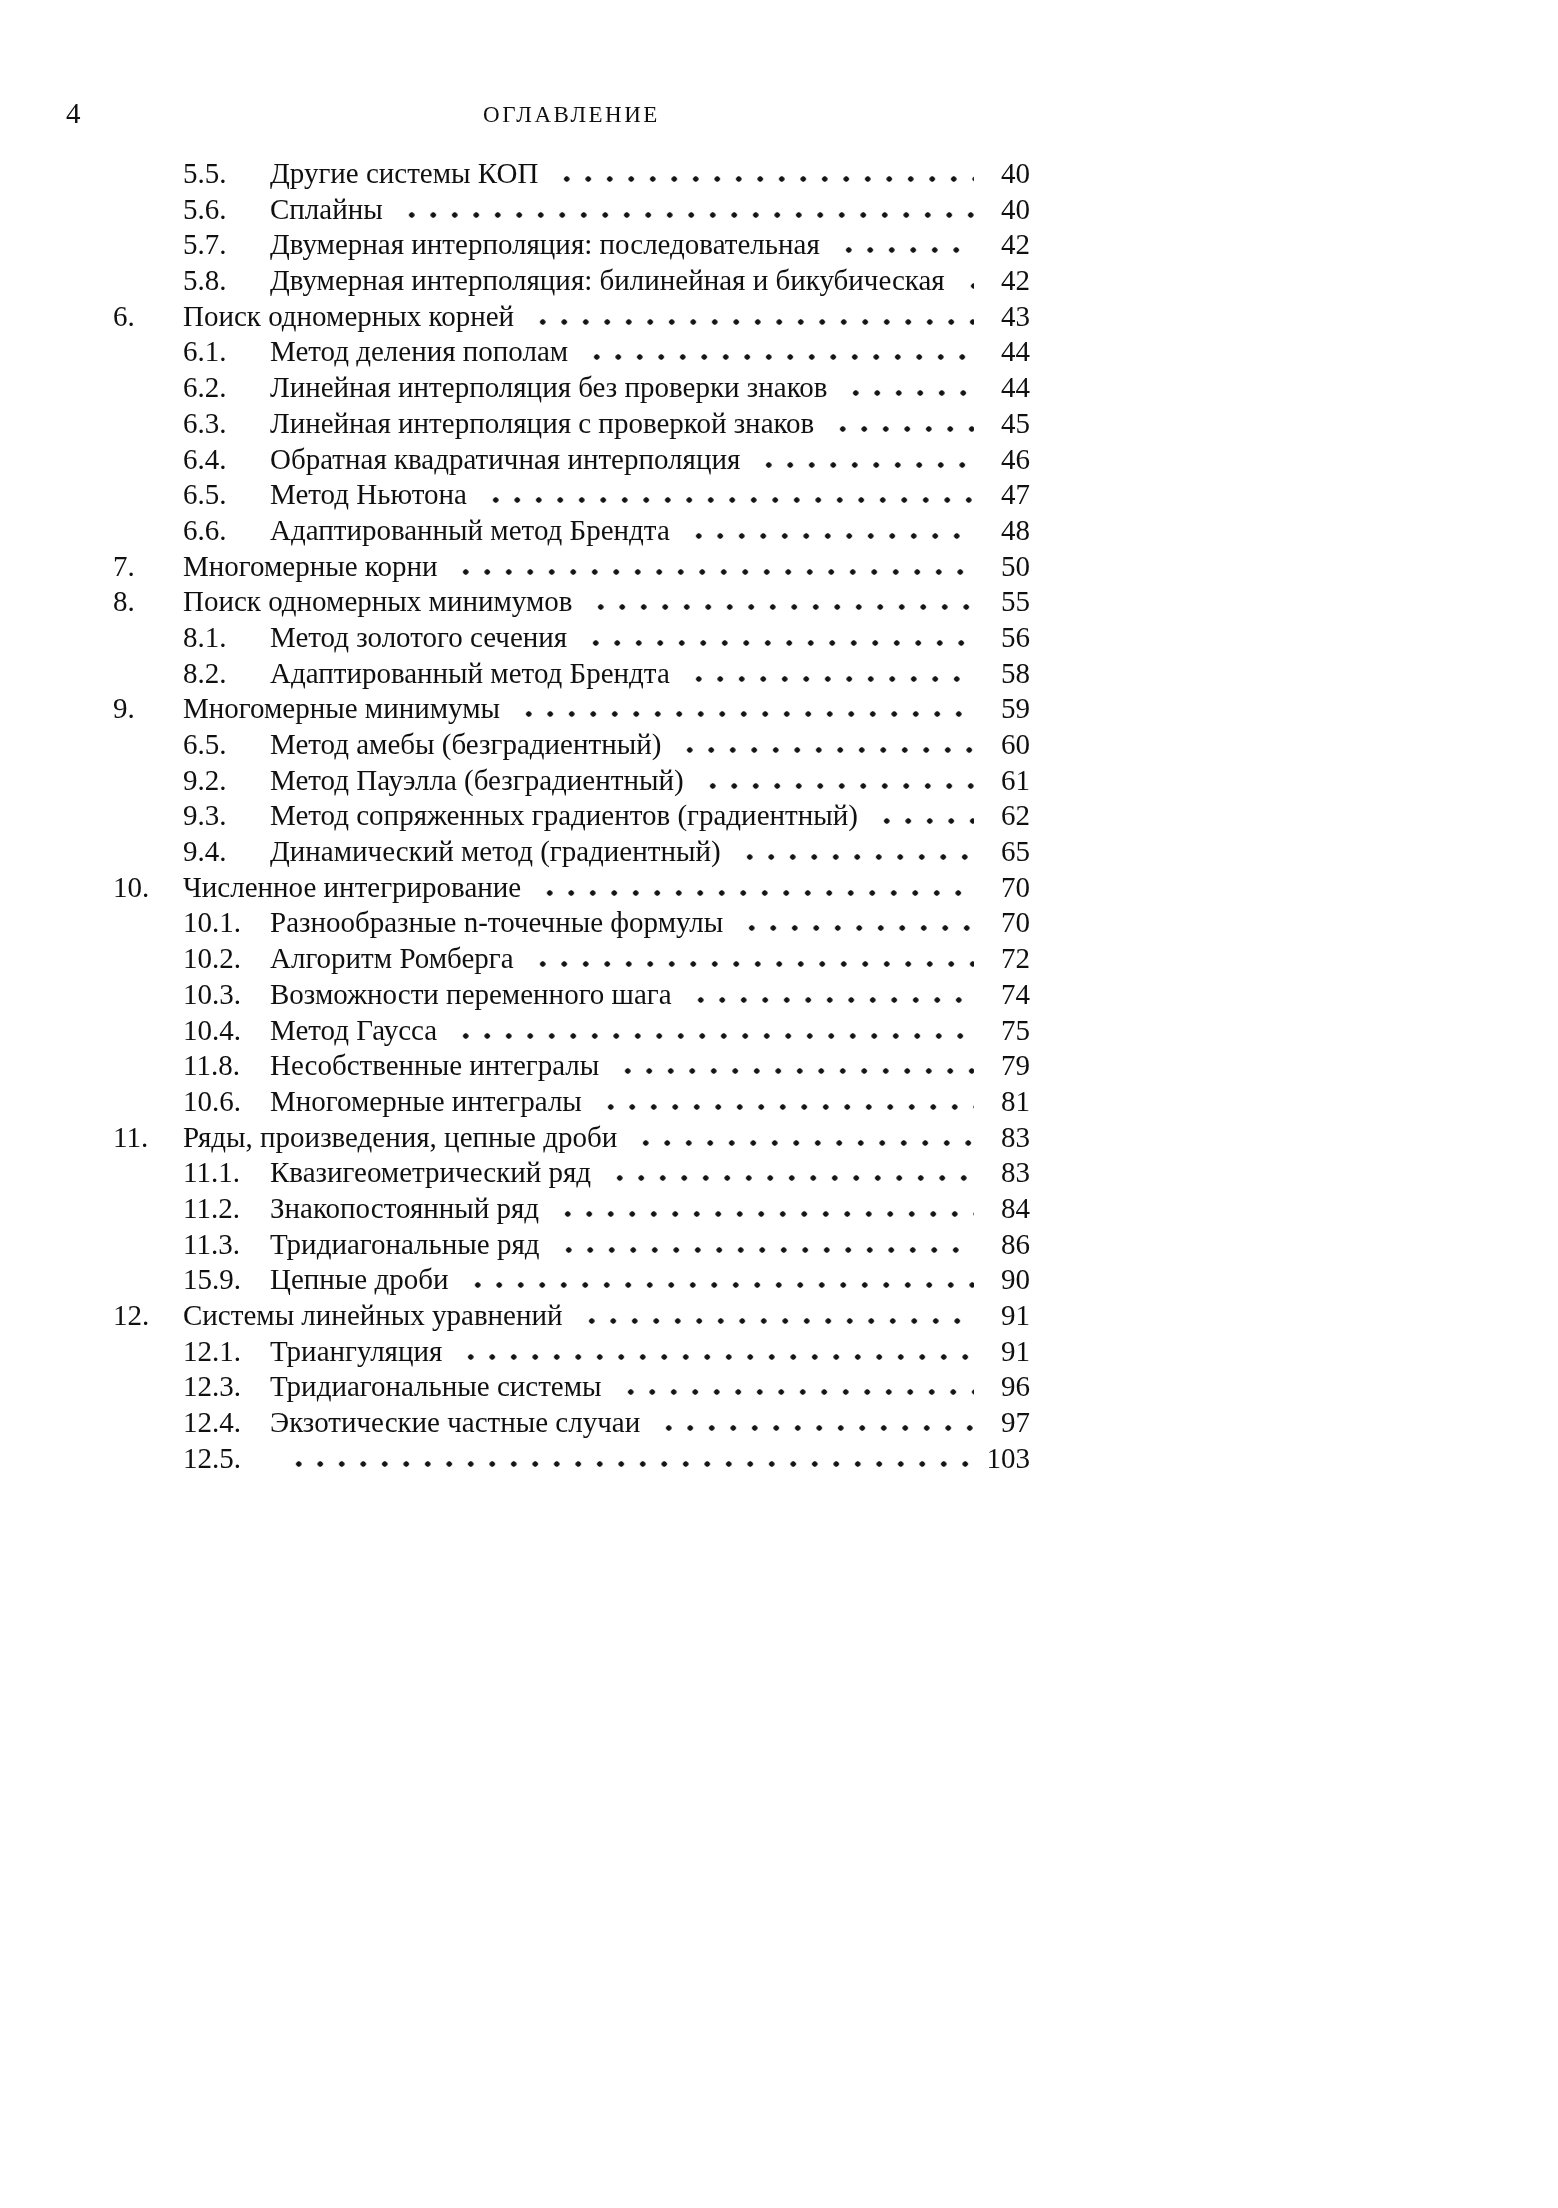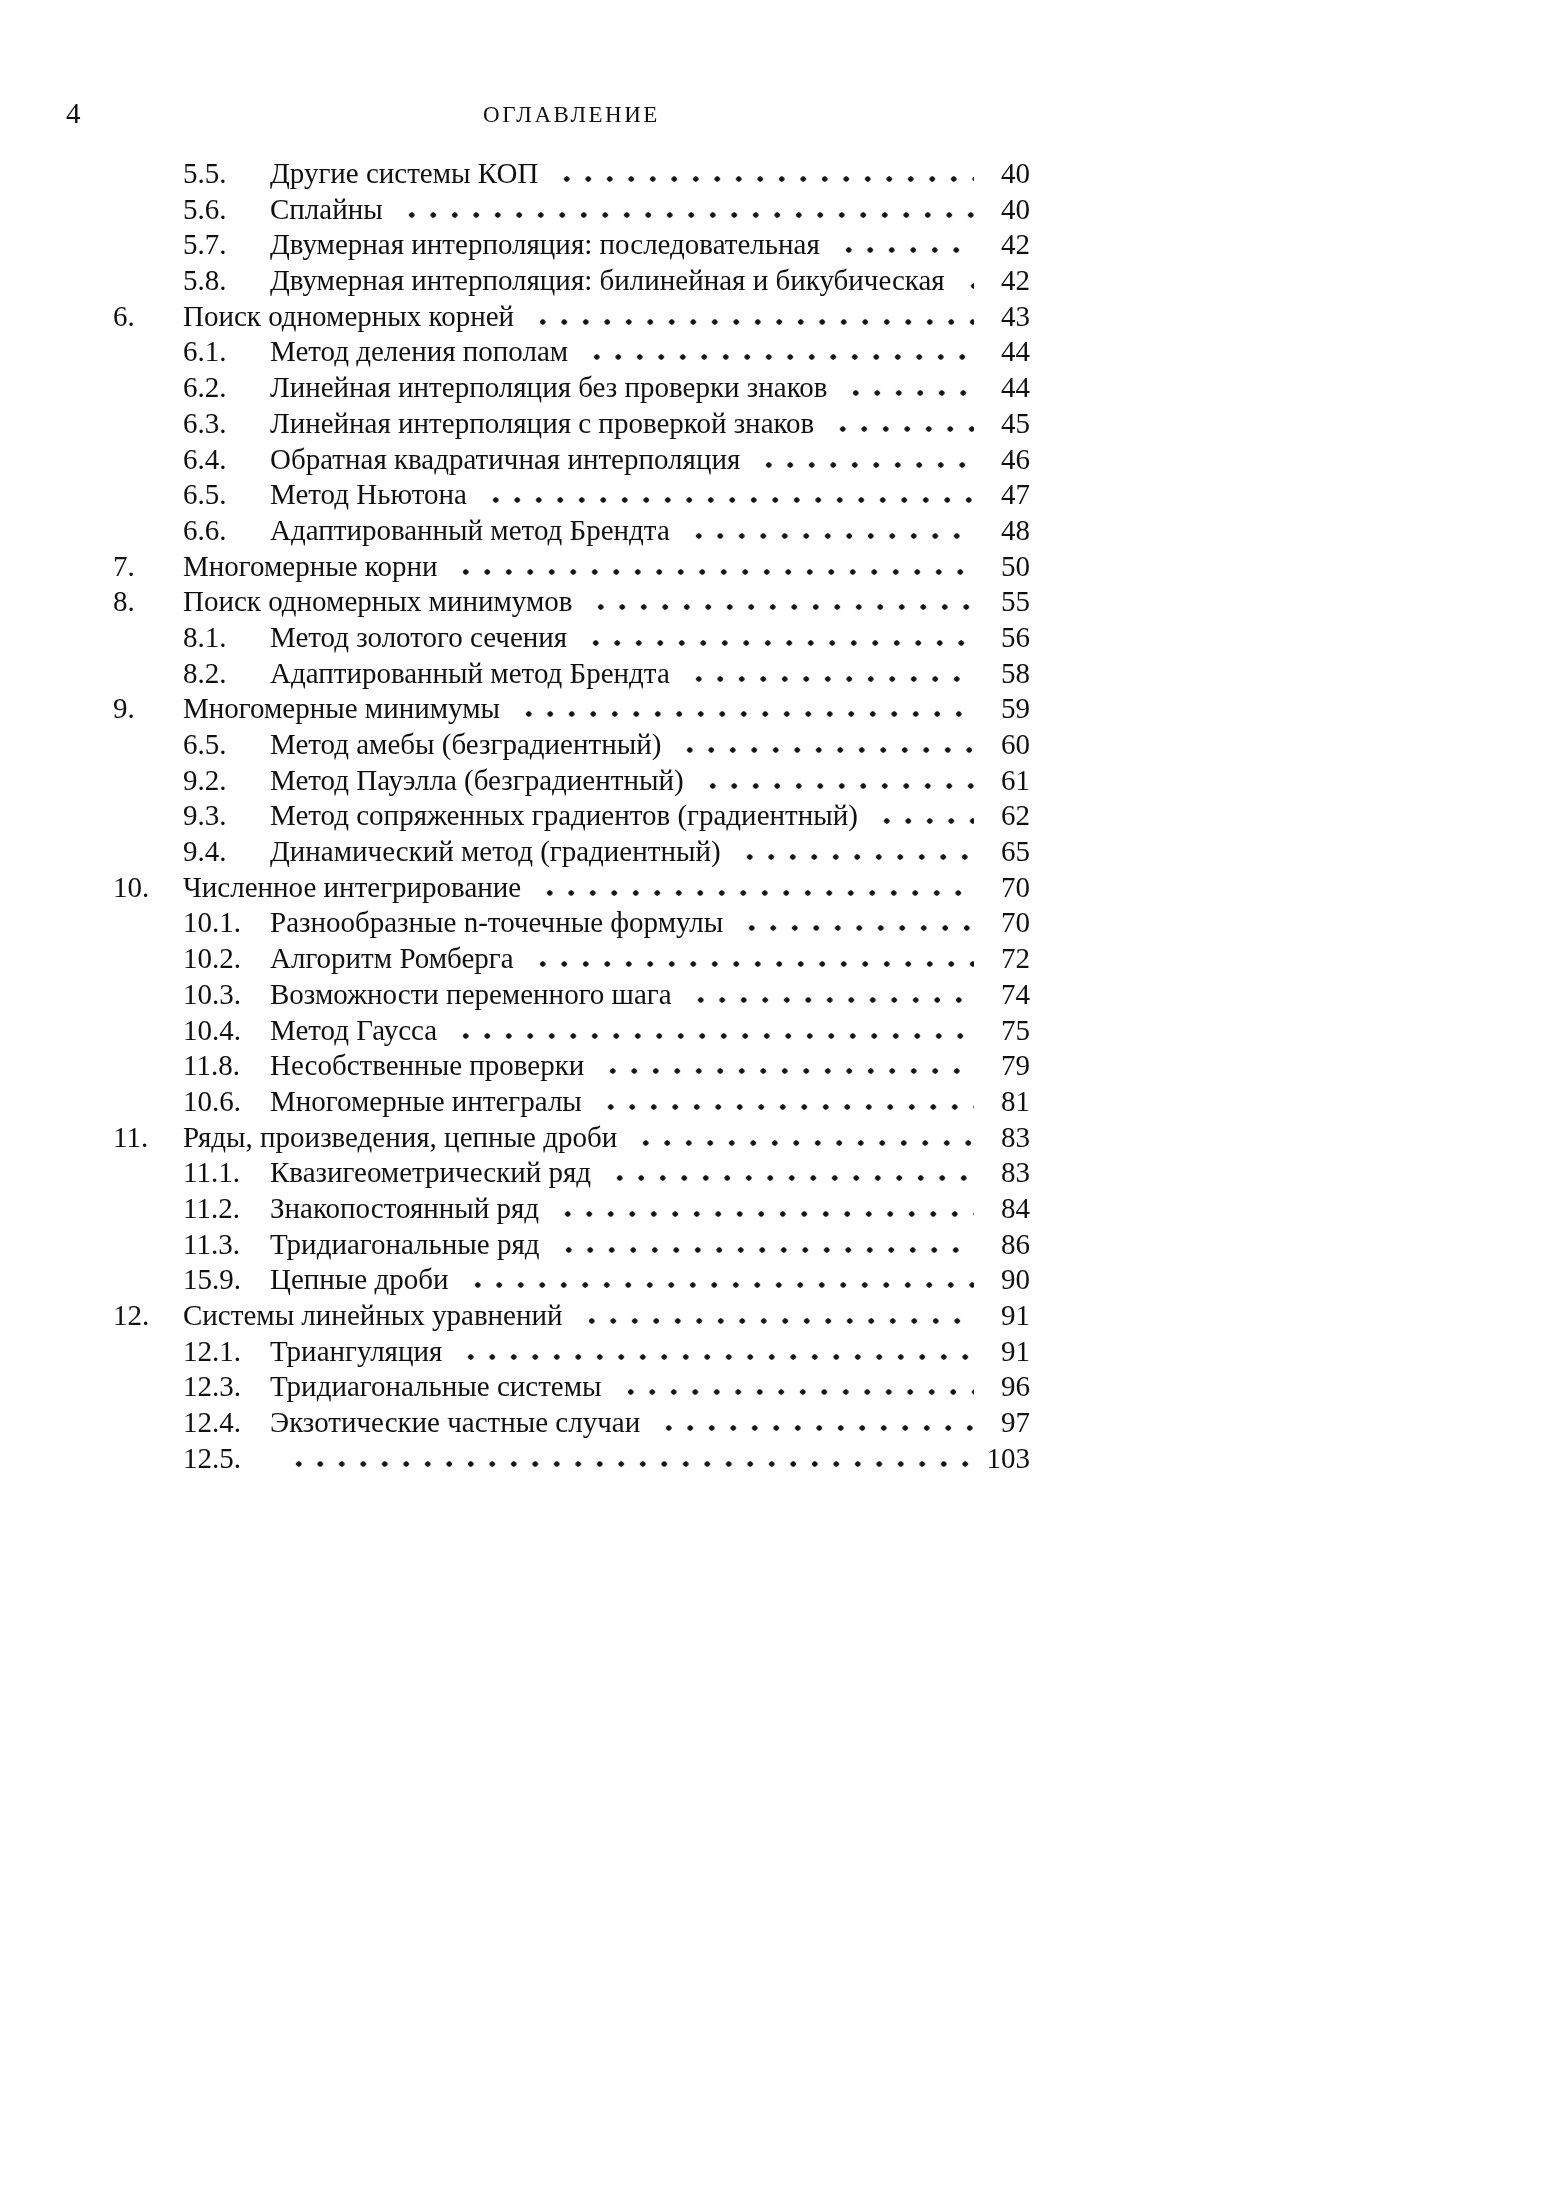--- a/index.html
+++ b/index.html
@@ -212,21 +212,21 @@
     <span class="pg">74</span>
   </div>
     <div class="row l2">
     <span class="num">10.4.</span>
     <span class="title">Метод Гаусса</span>
     <span class="leader"></span>
     <span class="pg">75</span>
   </div>
     <div class="row l2">
     <span class="num">11.8.</span>
-    <span class="title">Несобственные проверки</span>
+    <span class="title">Несобственные интегралы</span>
     <span class="leader"></span>
     <span class="pg">79</span>
   </div>
     <div class="row l2">
     <span class="num">10.6.</span>
     <span class="title">Многомерные интегралы</span>
     <span class="leader"></span>
     <span class="pg">81</span>
   </div>
     <div class="row l1">

